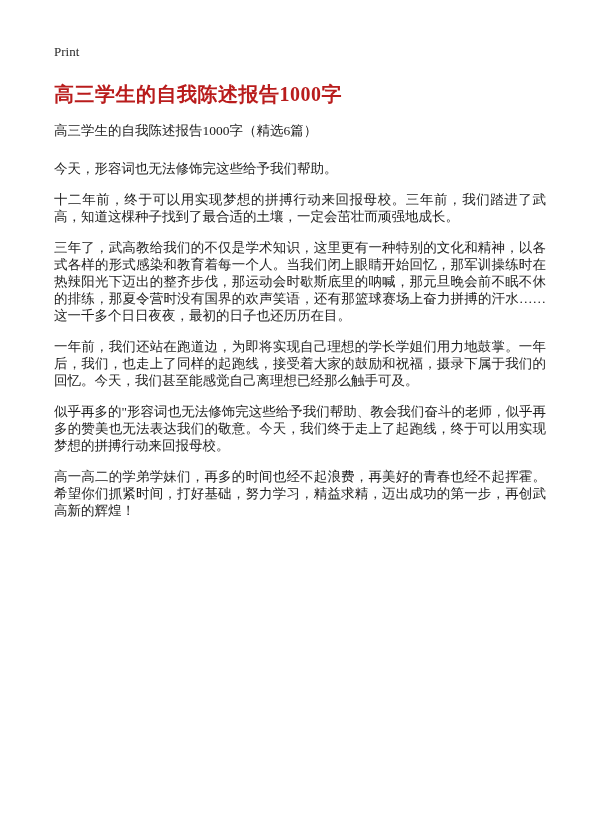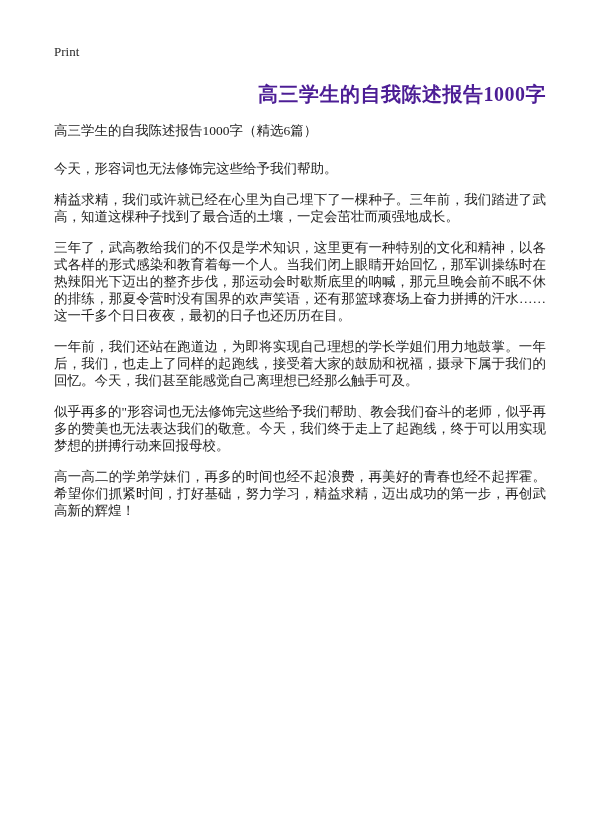--- a/index.html
+++ b/index.html
@@ -17,24 +17,24 @@
     color: #1c1c1c;
     font-family: "Liberation Serif", "DejaVu Serif", serif;
     overflow: hidden;
   }
   .print-label {
     font-size: 13px;
     color: #2a2a2a;
     margin: 0 0 21px 0;
   }
   .doc-title {
-    text-align: right;
+    text-align: left;
     font-size: 20px;
     font-weight: bold;
-    color: #4c1d95;
+    color: #b91c1c;
     margin: 0 0 15px 0;
     line-height: 26px;
     letter-spacing: 0.5px;
   }
   .doc-subtitle {
     font-size: 13.5px;
     margin: 0 0 21px 0;
     line-height: 17px;
     color: #1c1c1c;
   }
@@ -60,18 +60,18 @@
 
 <div class="page">
   <p class="print-label">Print</p>
 
   <h1 class="doc-title">高三学生的自我陈述报告1000字</h1>
 
   <p class="doc-subtitle">高三学生的自我陈述报告1000字（精选6篇）</p>
 
 
   <p class="body-para">今天，形容词也无法修饰完这些给予我们帮助。</p>
-  <p class="body-para">精益求精，我们或许就已经在心里为自己埋下了一棵种子。三年前，我们踏进了武高，知道这棵种子找到了最合适的土壤，一定会茁壮而顽强地成长。</p>
+  <p class="body-para">十二年前，终于可以用实现梦想的拼搏行动来回报母校。三年前，我们踏进了武高，知道这棵种子找到了最合适的土壤，一定会茁壮而顽强地成长。</p>
   <p class="body-para">三年了，武高教给我们的不仅是学术知识，这里更有一种特别的文化和精神，以各式各样的形式感染和教育着每一个人。当我们闭上眼睛开始回忆，那军训操练时在热辣阳光下迈出的整齐步伐，那运动会时歇斯底里的呐喊，那元旦晚会前不眠不休的排练，那夏令营时没有国界的欢声笑语，还有那篮球赛场上奋力拼搏的汗水……这一千多个日日夜夜，最初的日子也还历历在目。</p>
   <p class="body-para">一年前，我们还站在跑道边，为即将实现自己理想的学长学姐们用力地鼓掌。一年后，我们，也走上了同样的起跑线，接受着大家的鼓励和祝福，摄录下属于我们的回忆。今天，我们甚至能感觉自己离理想已经那么触手可及。</p>
   <p class="body-para">似乎再多的"形容词也无法修饰完这些给予我们帮助、教会我们奋斗的老师，似乎再多的赞美也无法表达我们的敬意。今天，我们终于走上了起跑线，终于可以用实现梦想的拼搏行动来回报母校。</p>
   <p class="body-para">高一高二的学弟学妹们，再多的时间也经不起浪费，再美好的青春也经不起挥霍。希望你们抓紧时间，打好基础，努力学习，精益求精，迈出成功的第一步，再创武高新的辉煌！</p>
 </div>
 
 </body></html>

